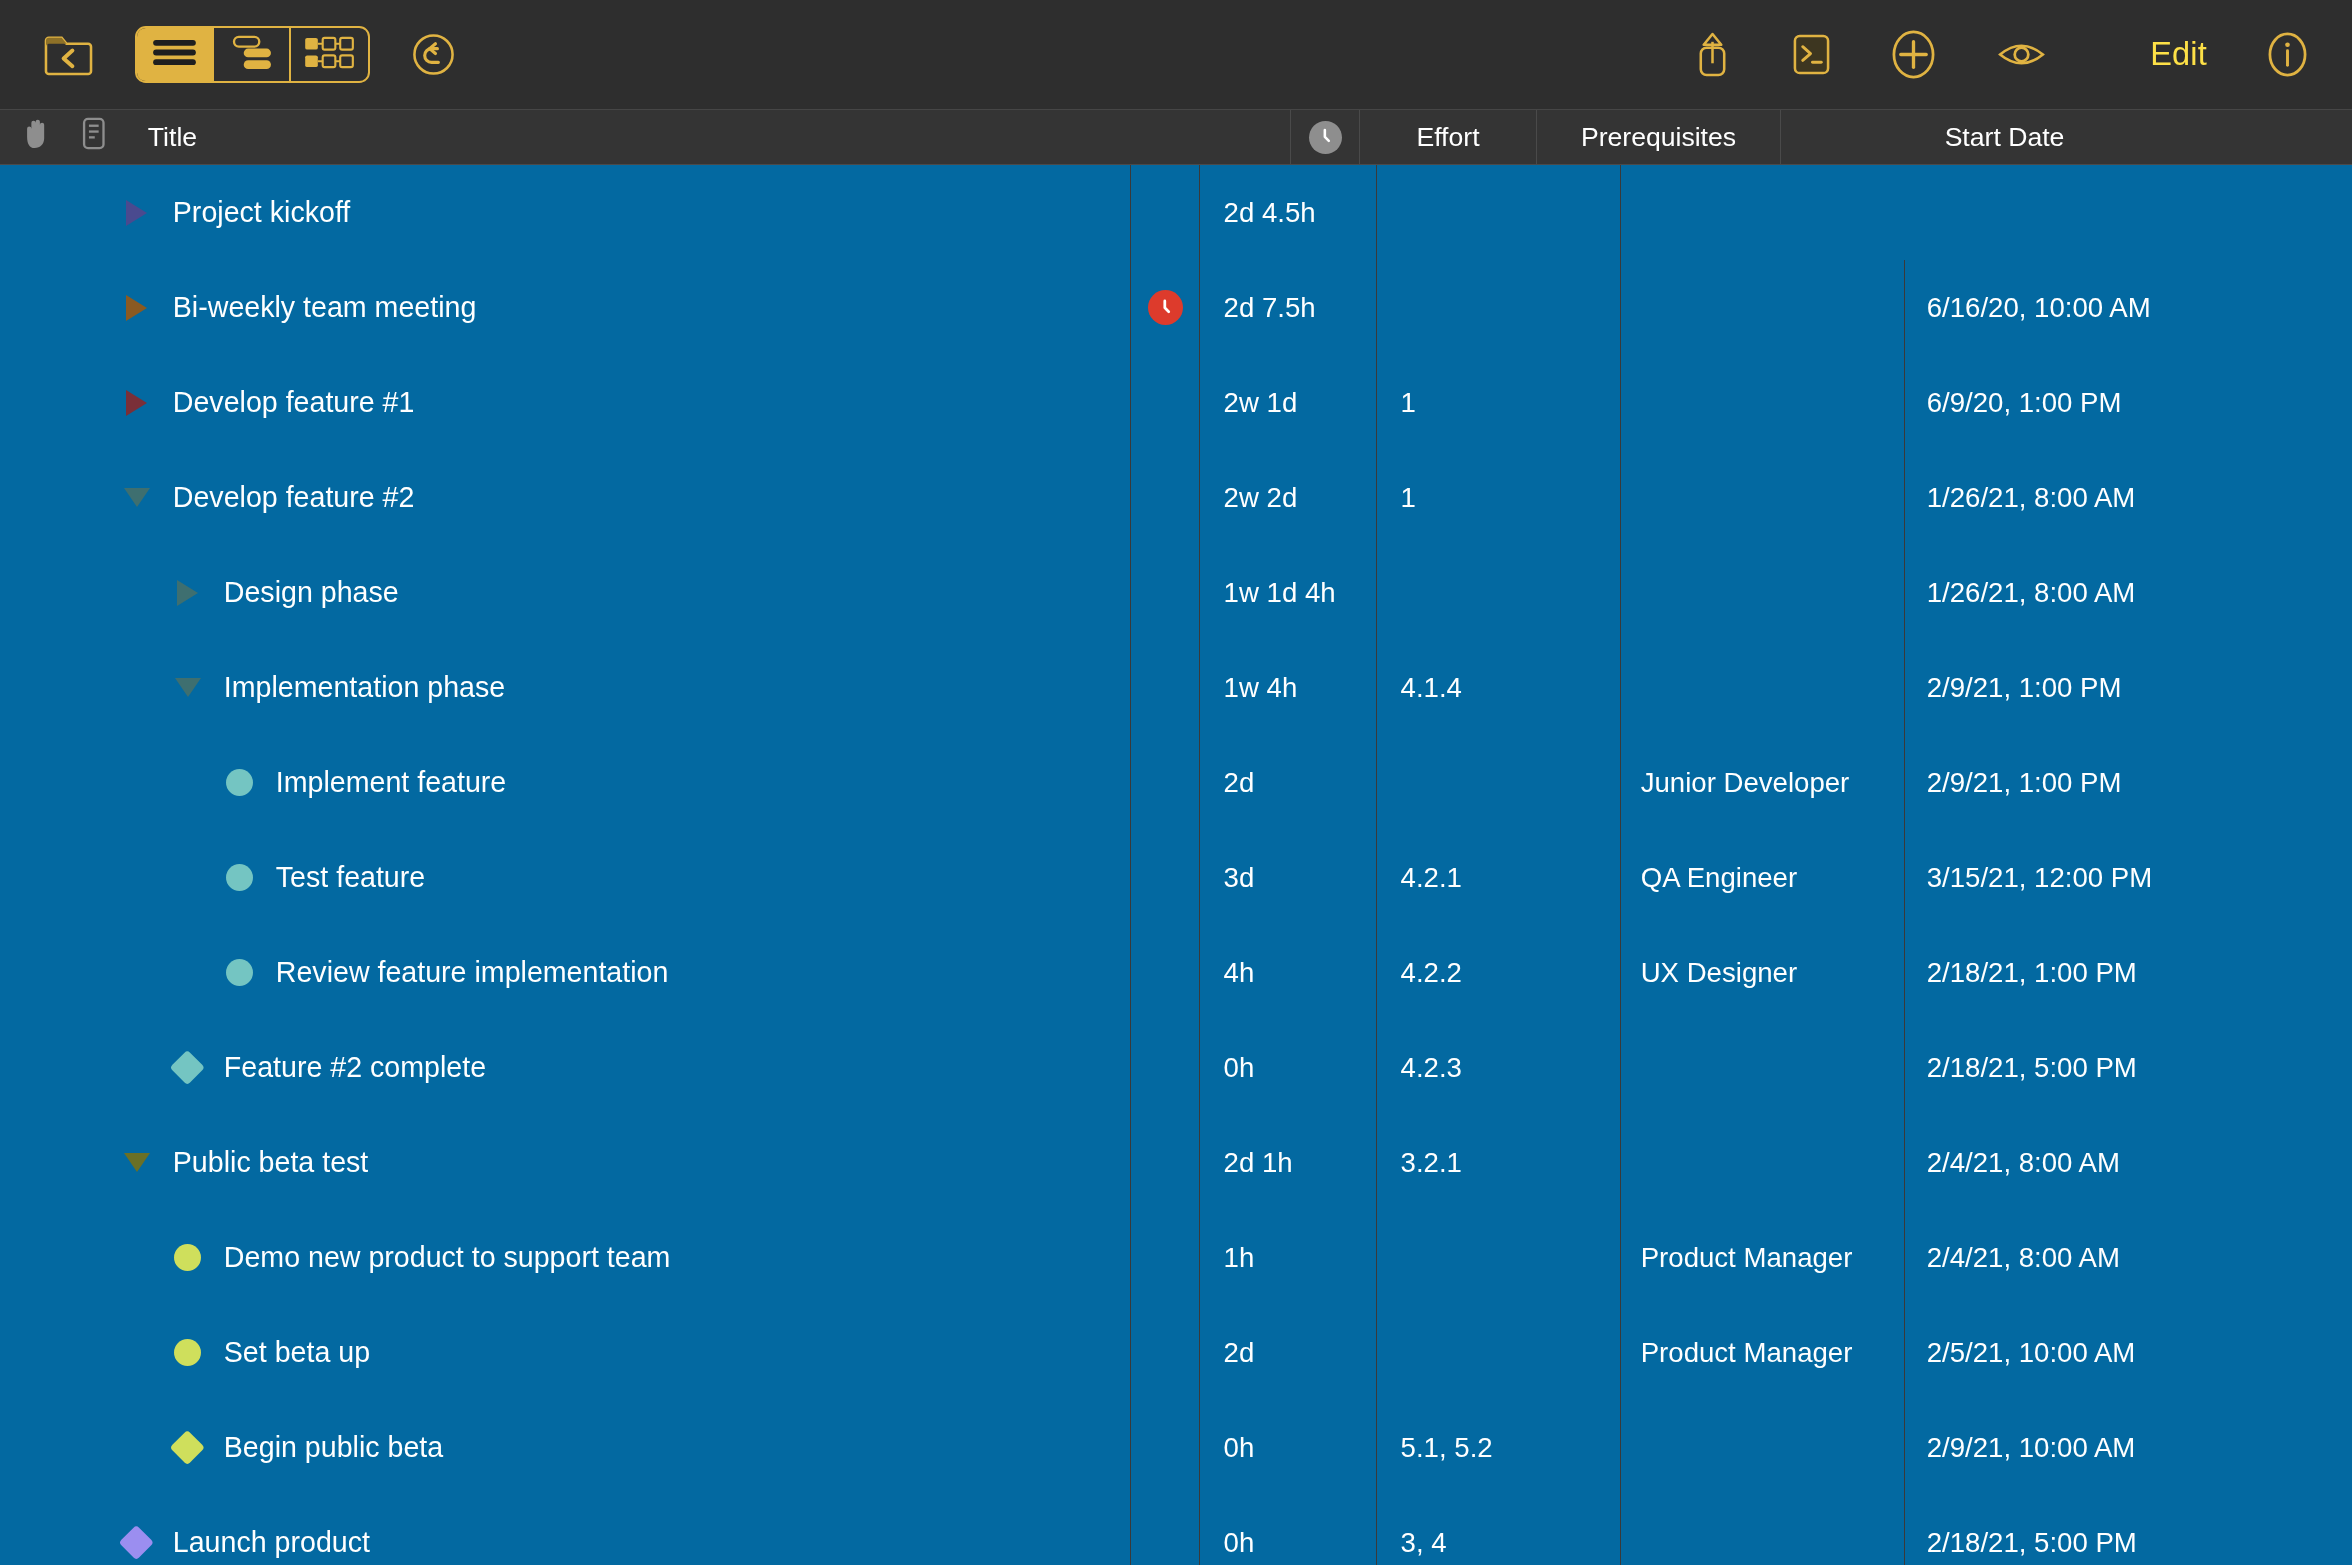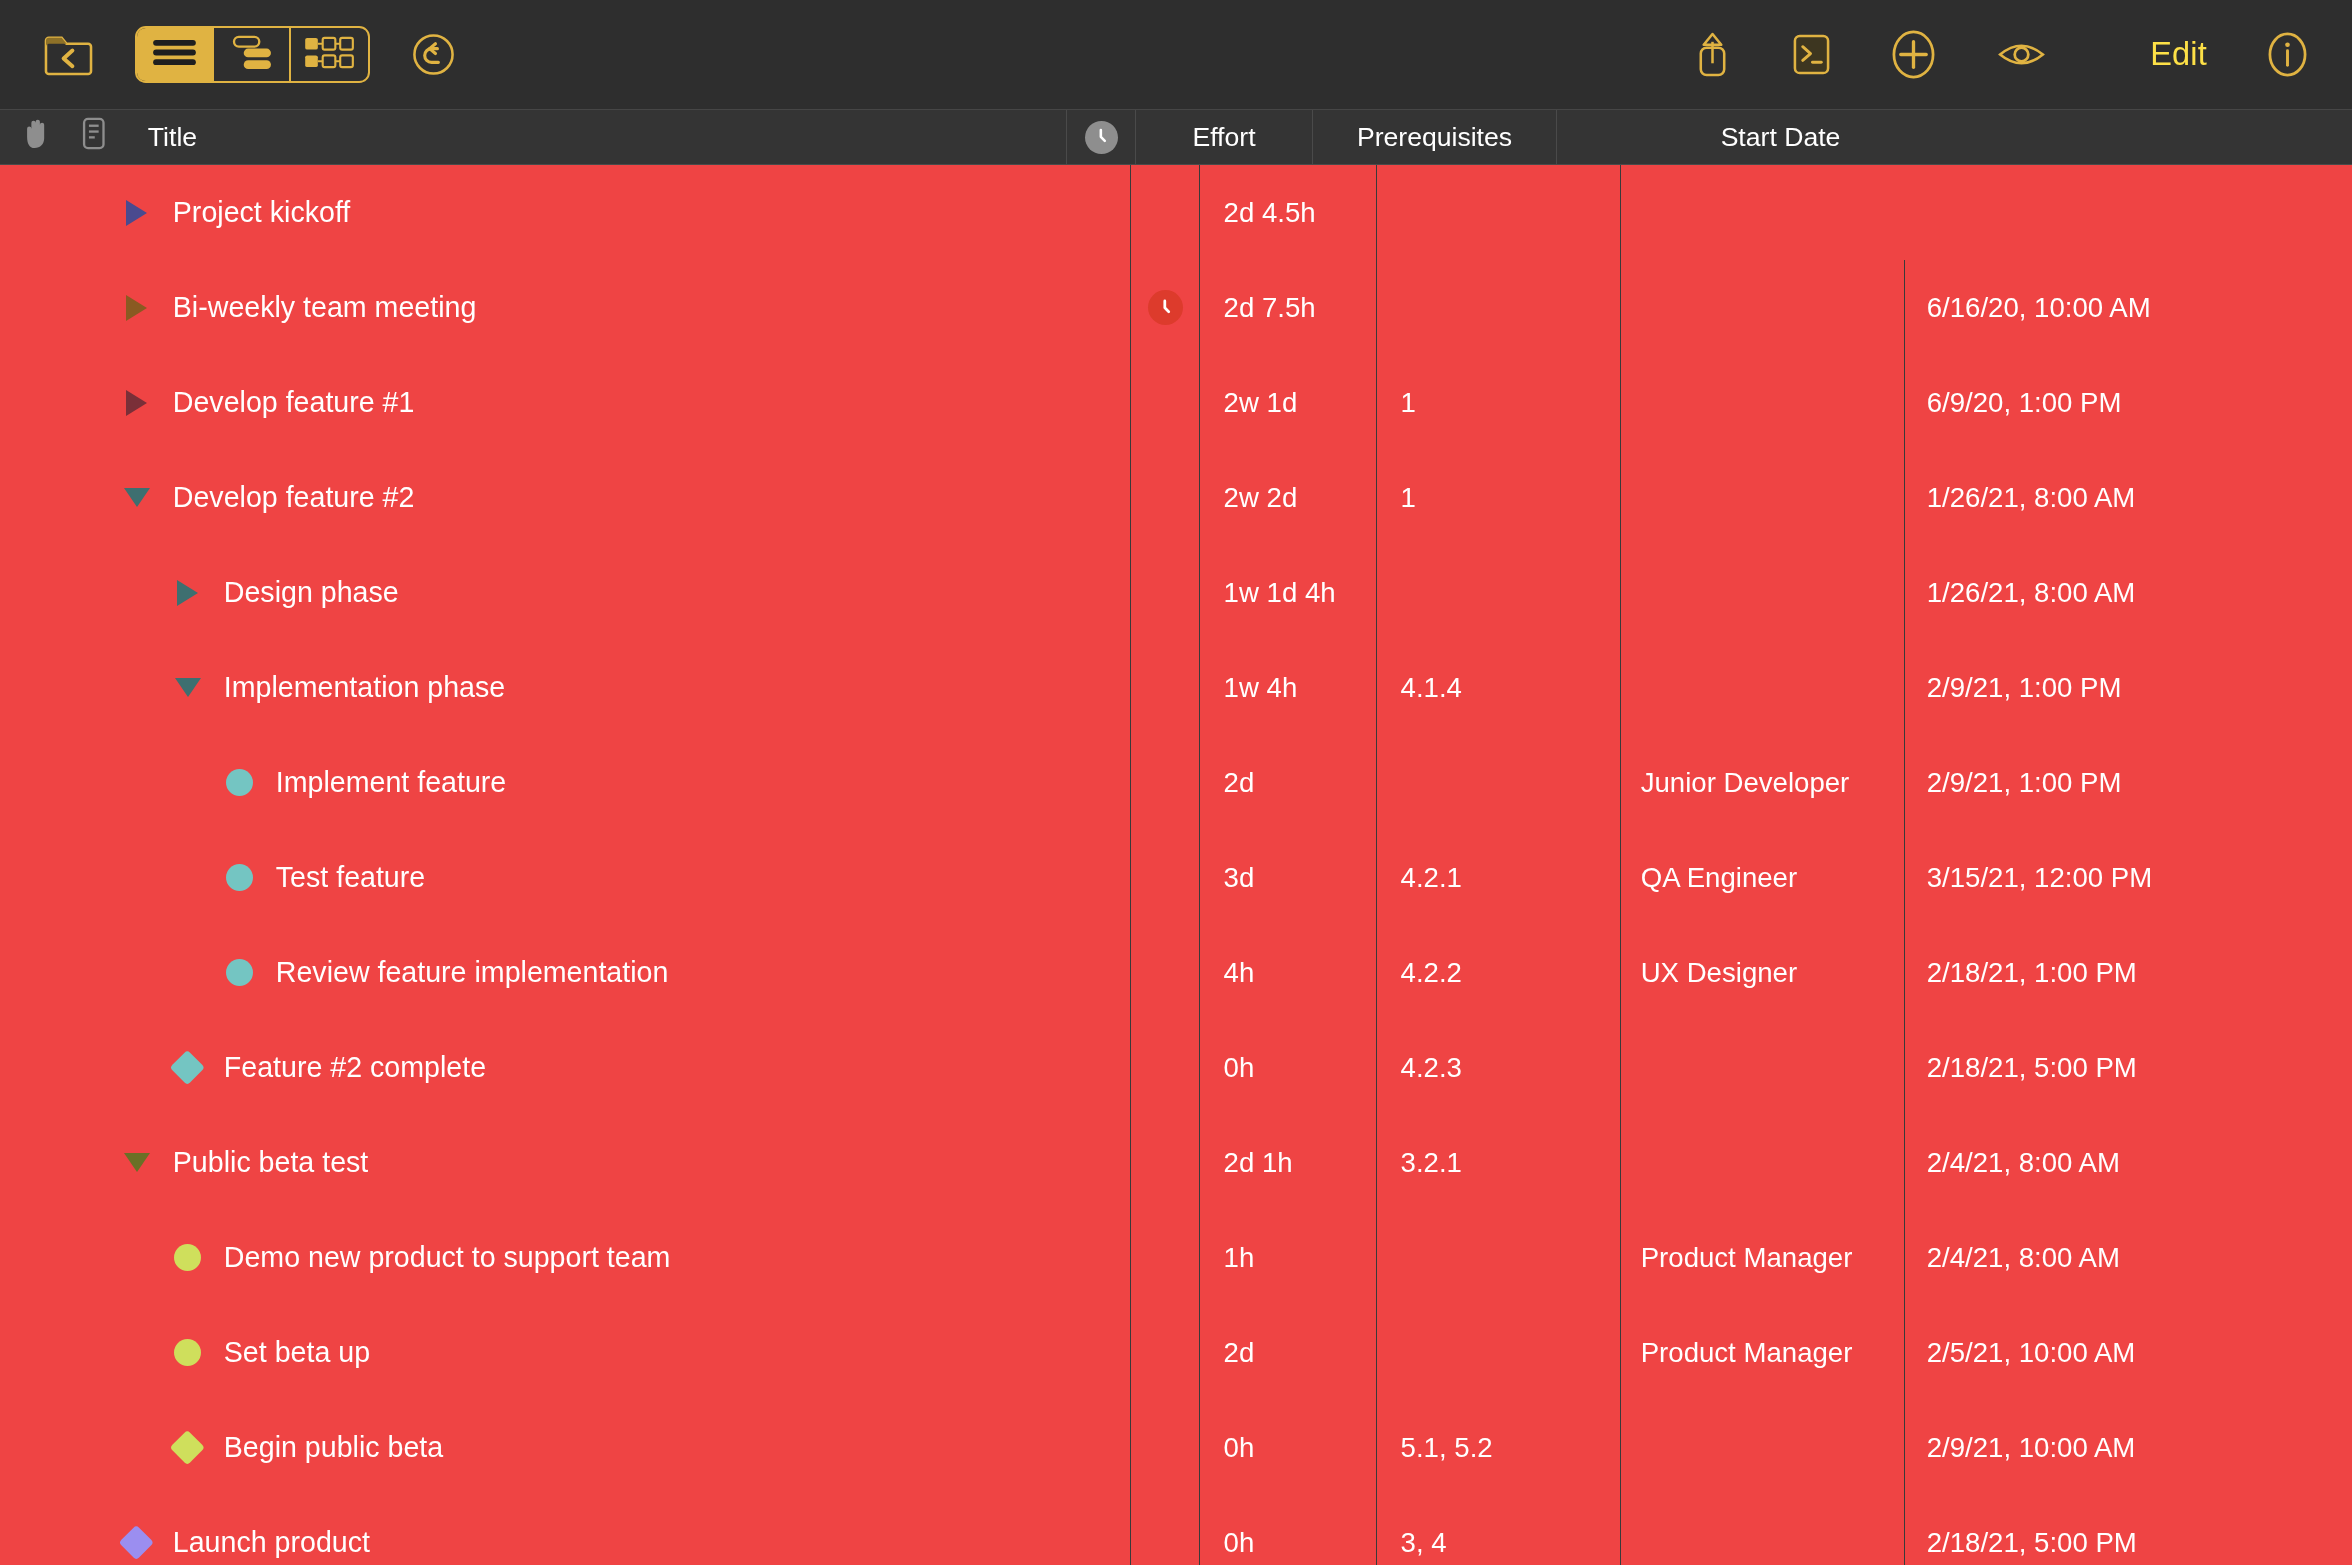--- a/index.html
+++ b/index.html
@@ -64,36 +64,36 @@
   #col-header .hcell {
     display:flex;
     align-items:center;
     border-right:1px solid #4a4a4a;
     color:#ffffff;
     font-size:26.6px;
     position:relative;
   }
   #col-header .hcell:last-child { border-right:none; }
 
-  .c-title  { width:1067px; padding-left:21.7px; gap:29.6px; }
+  .c-title  { width:1291px; padding-left:21.7px; gap:29.6px; }
   .c-flag   { width:69px;  justify-content:center; }
   .c-effort { width:177px; justify-content:center; }
   .c-prereq { width:244px; justify-content:center; }
   .c-assign { width:284px; justify-content:center; }
   .c-start  { width:447px; justify-content:center; }
 
   .title-label { margin-left:11.8px; }
 
   
   #task-list { position:relative; }
   .row {
     display:flex;
     height:95px;
     align-items:stretch;
-    background:#ef4444;
+    background:#0369a1;
   }
   .row .cell {
     display:flex;
     align-items:center;
     border-right:1px solid #3a3a3a;
     color:#ffffff;
     font-size:27.6px;
     white-space:nowrap;
   }
   .row .cell:last-child { border-right:none; }

